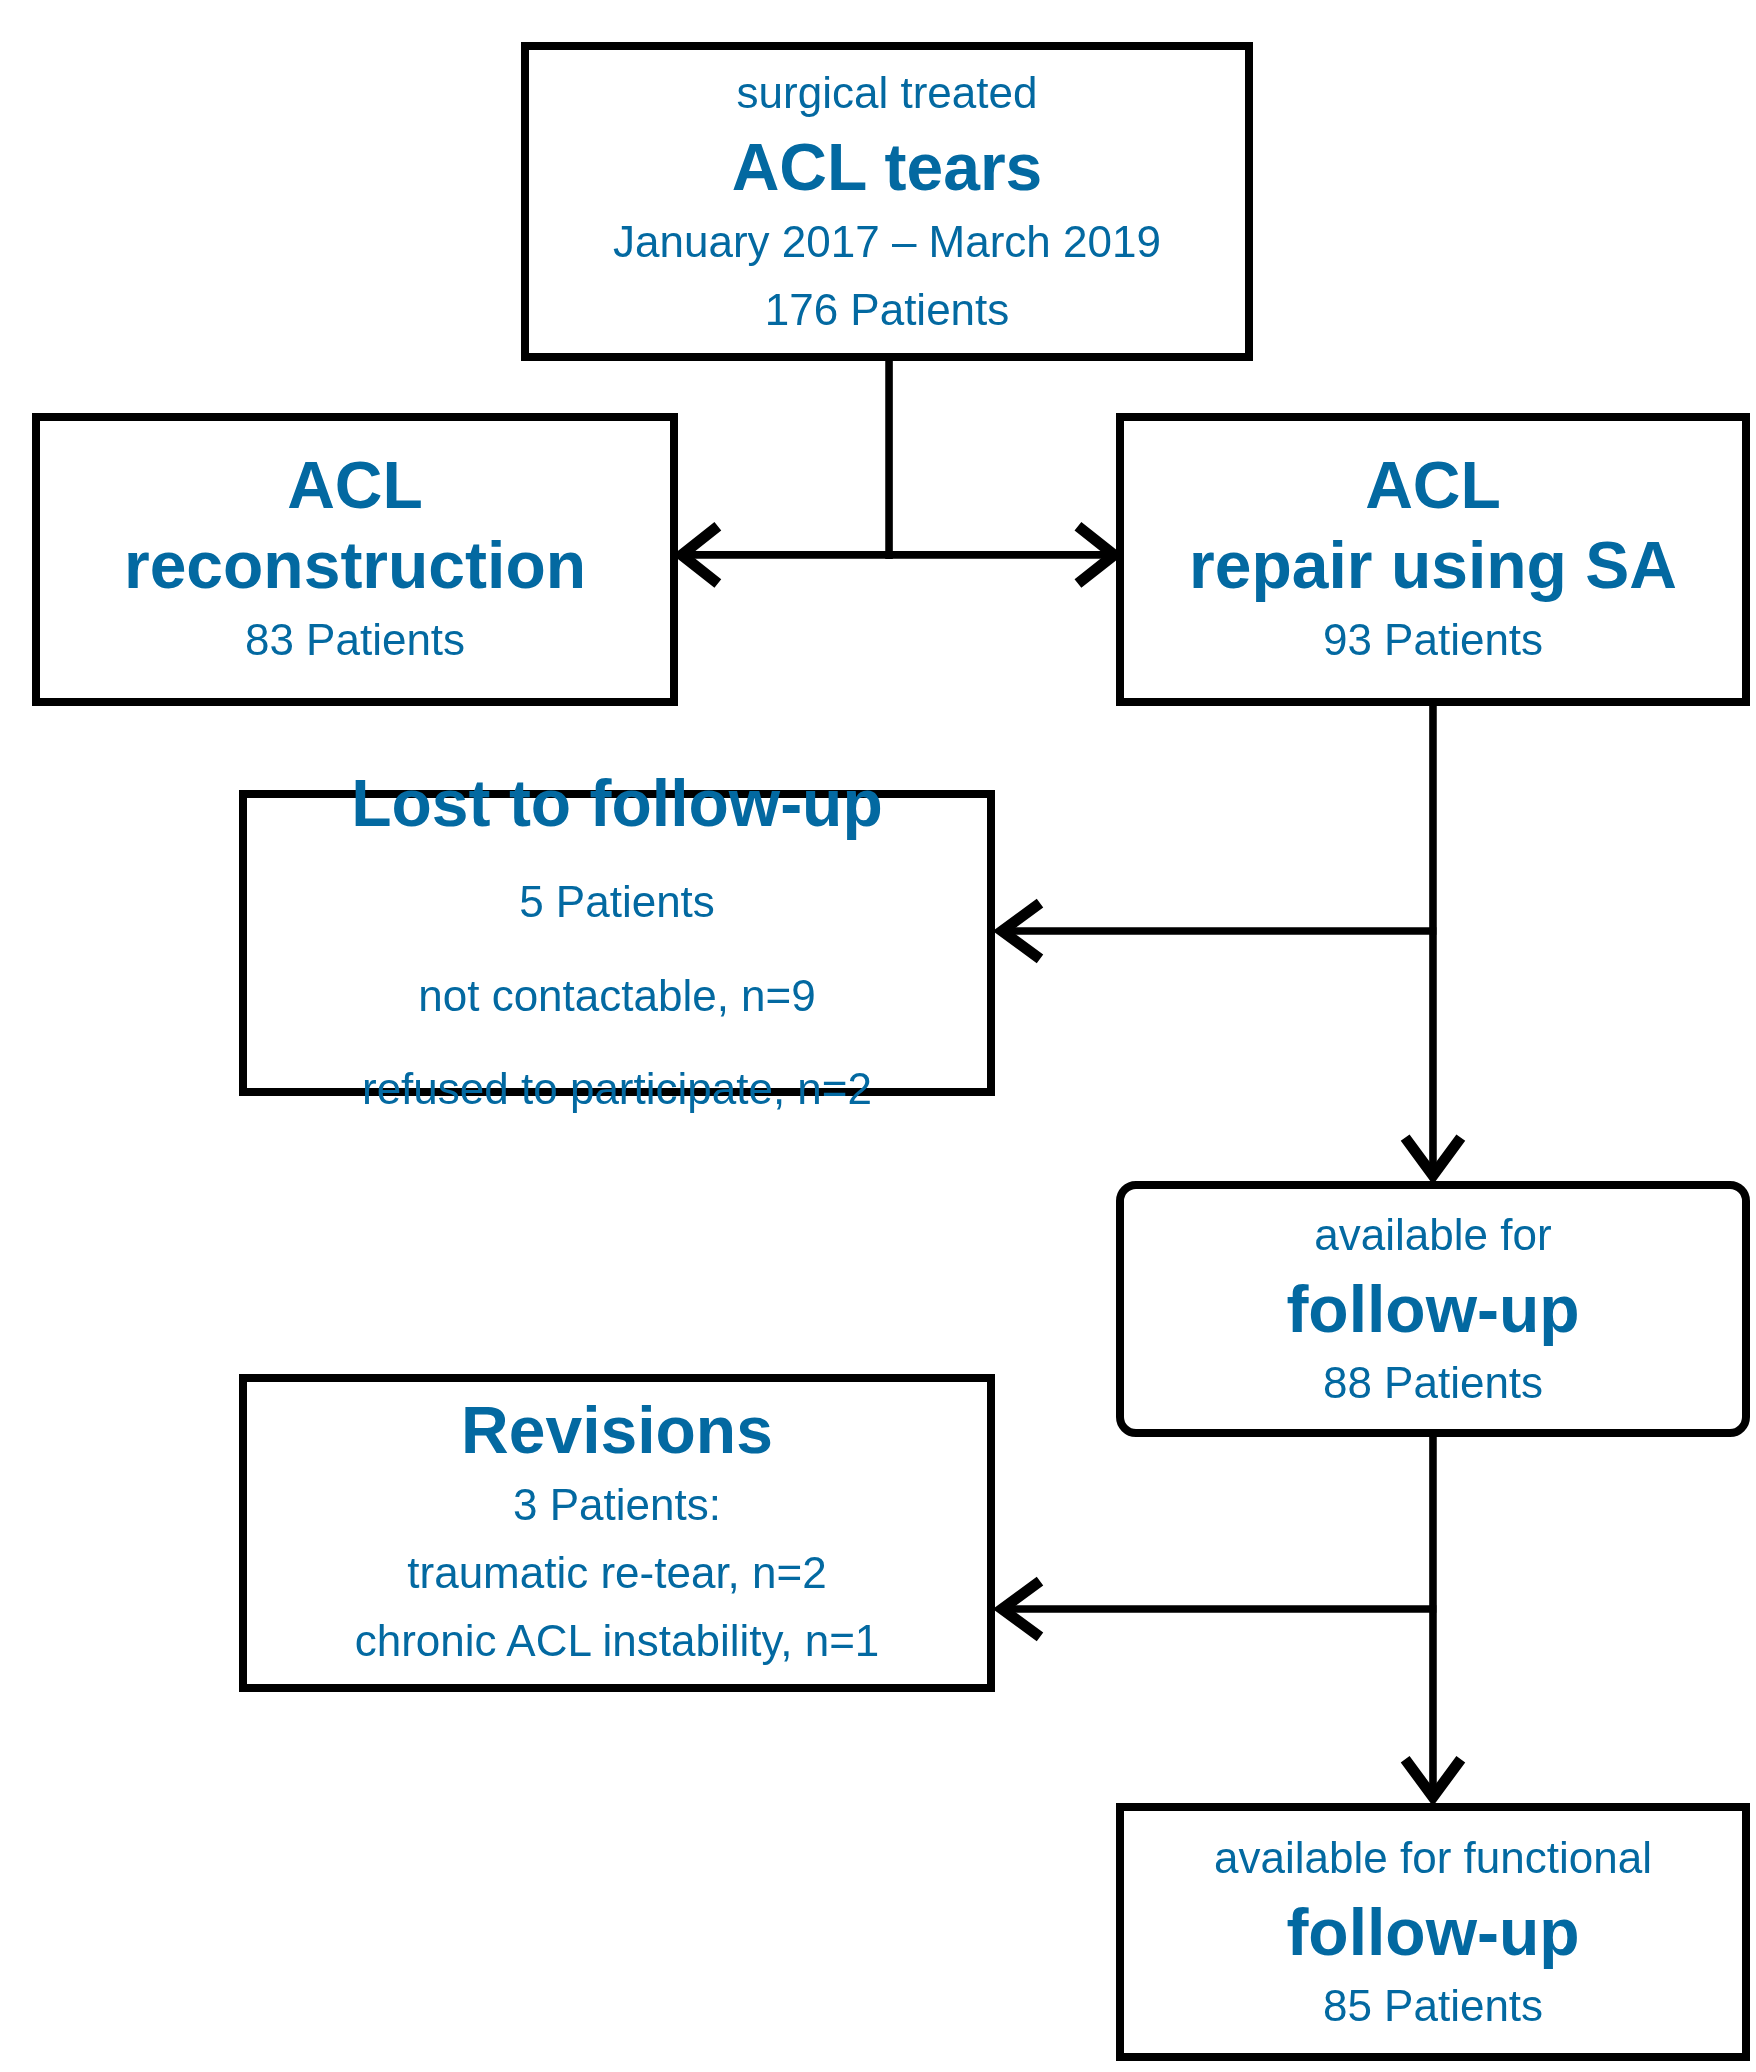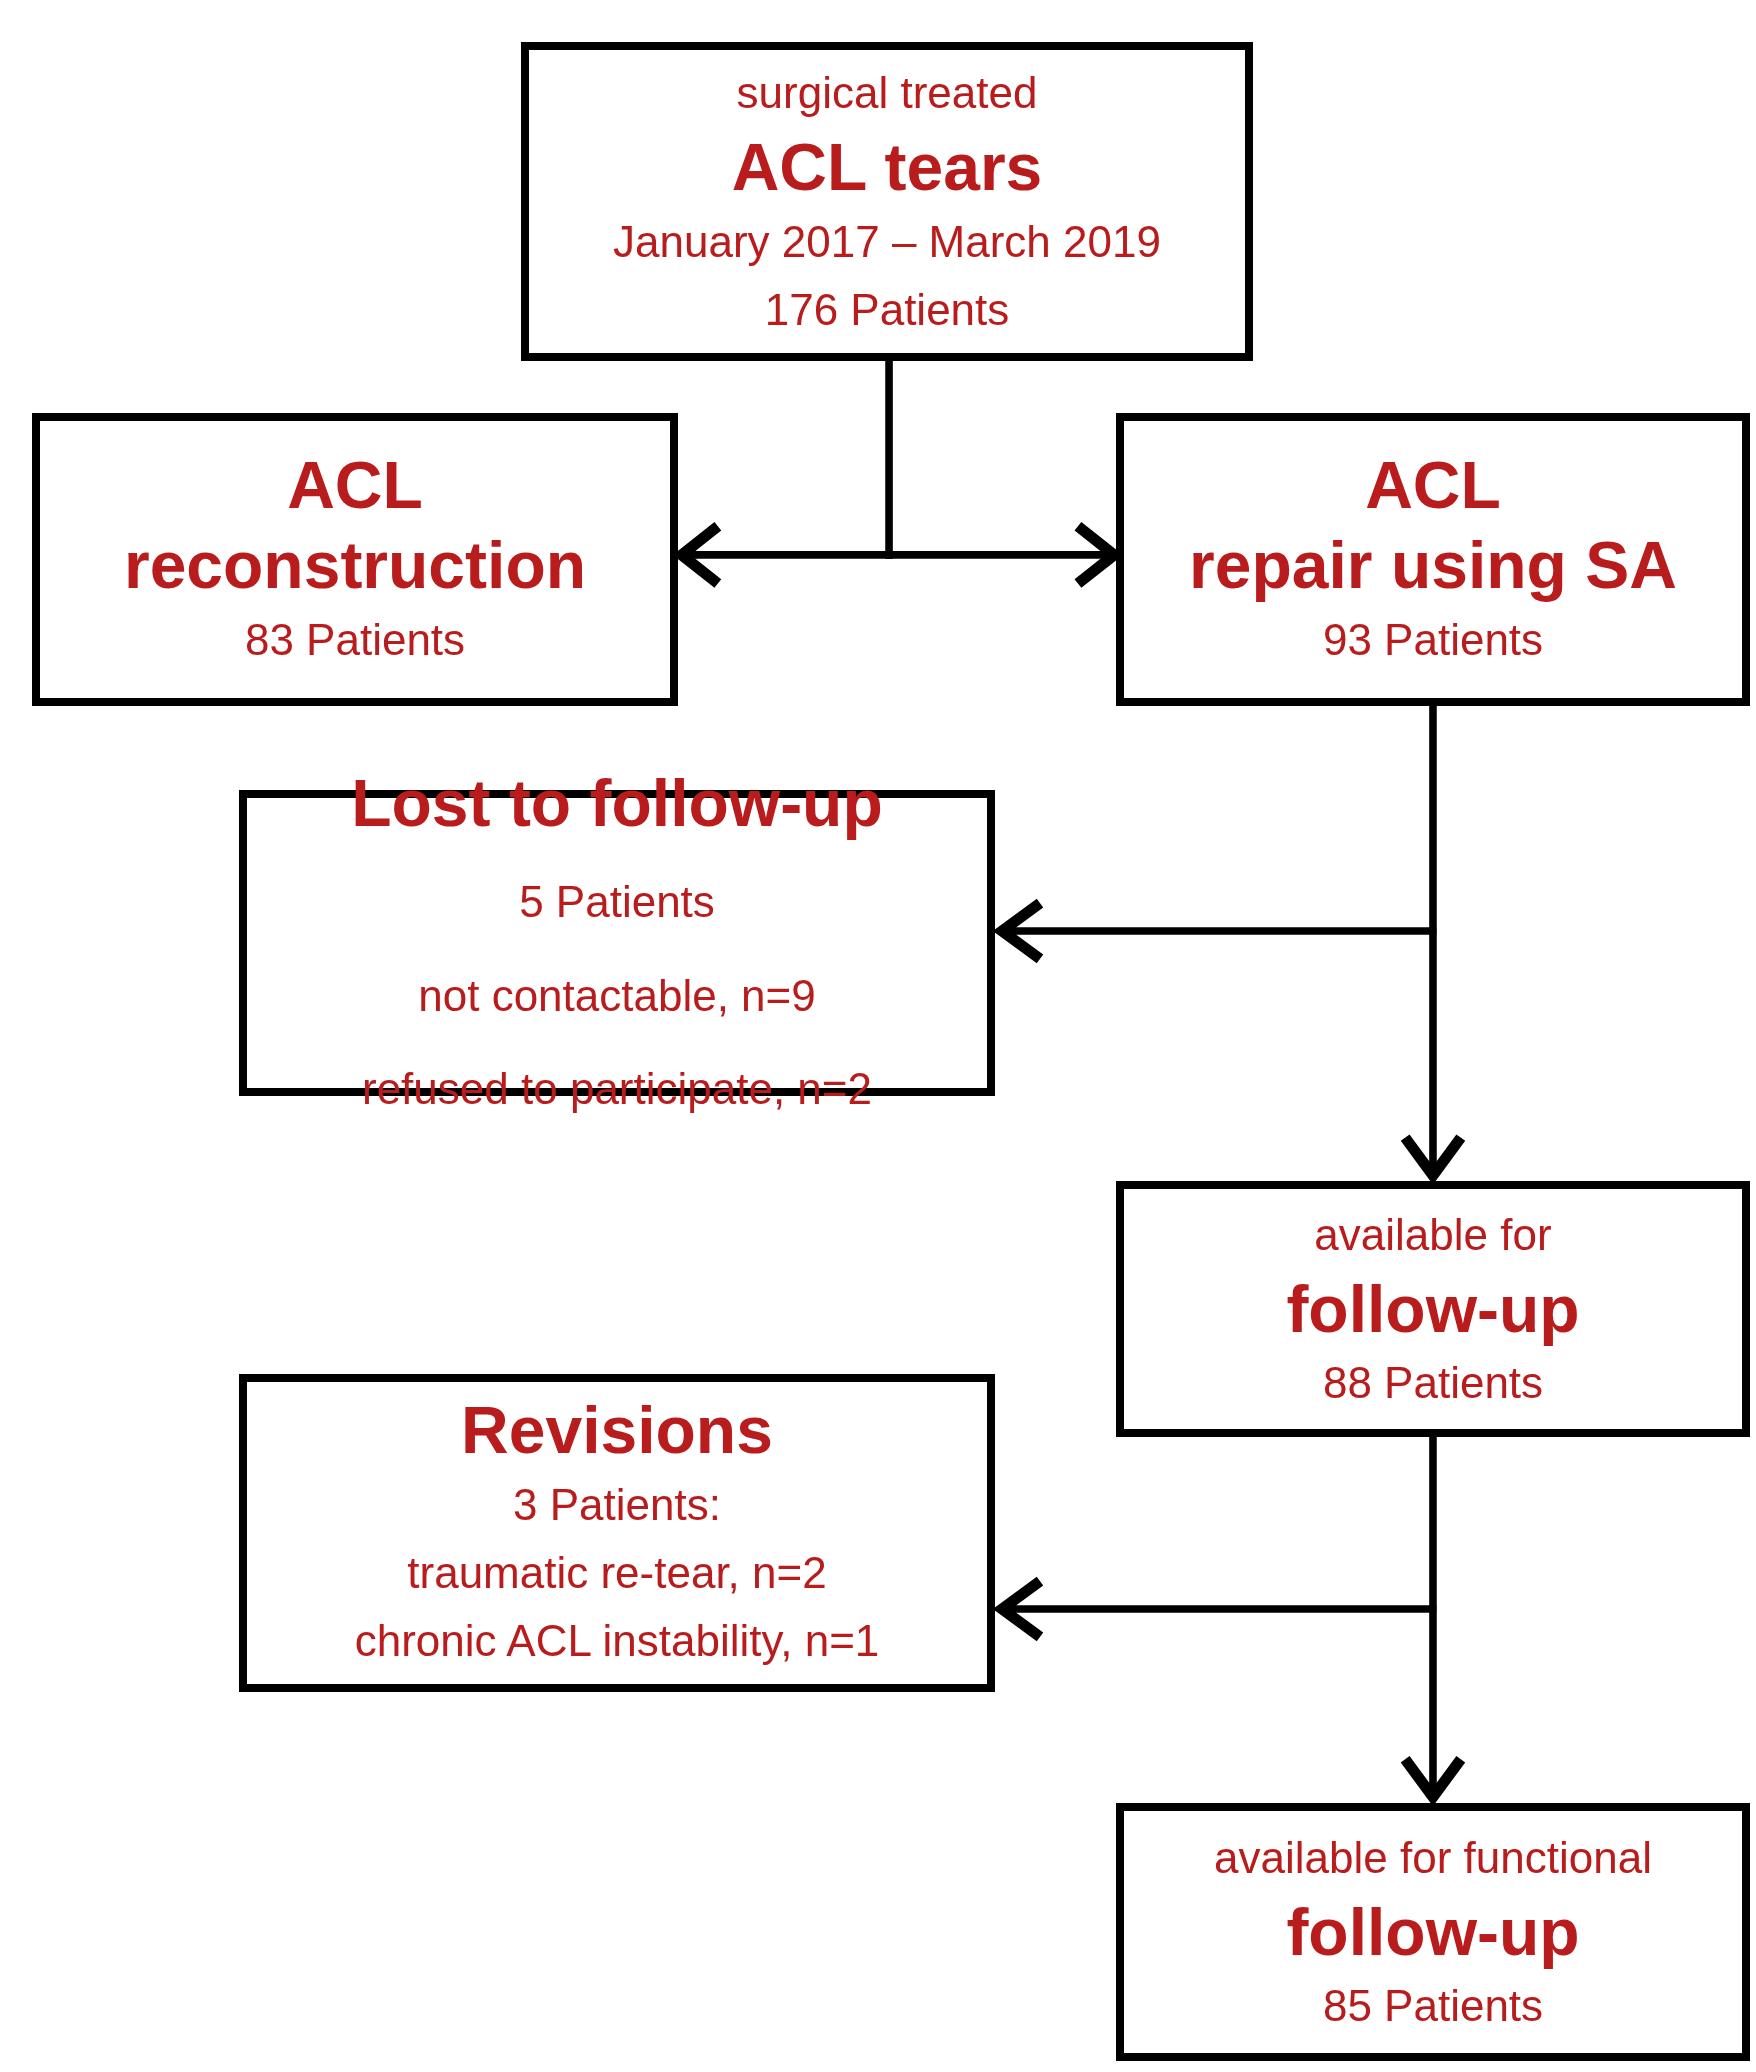--- a/index.html
+++ b/index.html
@@ -6,21 +6,21 @@
     margin: 0;
     padding: 0;
     background: #ffffff;
   }
   .canvas {
     position: relative;
     width: 1757px;
     height: 2072px;
     background: #ffffff;
     font-family: "Liberation Sans", sans-serif;
-    color: #b91c1c;
+    color: #0369a1;
   }
   .connectors {
     position: absolute;
     left: 0;
     top: 0;
     width: 1757px;
     height: 2072px;
     pointer-events: none;
   }
   .box {
@@ -44,21 +44,21 @@
     font-size: 66px;
     font-weight: 700;
     line-height: 1.22;
     white-space: nowrap;
   }
   
   .box-source      { left: 521px;  top: 42px;   width: 732px; height: 319px; }
   .box-recon       { left: 32px;   top: 413px;  width: 646px; height: 293px; }
   .box-repair      { left: 1116px; top: 413px;  width: 634px; height: 293px; }
   .box-lost        { left: 239px;  top: 790px;  width: 756px; height: 306px; gap: 25px; }
-  .box-followup    { left: 1116px; top: 1181px; width: 634px; height: 256px; }
+  .box-followup    { left: 1116px; top: 1181px; width: 634px; height: 256px; border-radius: 20px; }
   .box-revisions   { left: 239px;  top: 1374px; width: 756px; height: 318px; }
   .box-functional  { left: 1116px; top: 1803px; width: 634px; height: 258px; }
 </style>
 </head>
 <body>
 
 <div class="canvas">
 
   <svg class="connectors" viewBox="0 0 2083 2457" xmlns="http://www.w3.org/2000/svg">
 

